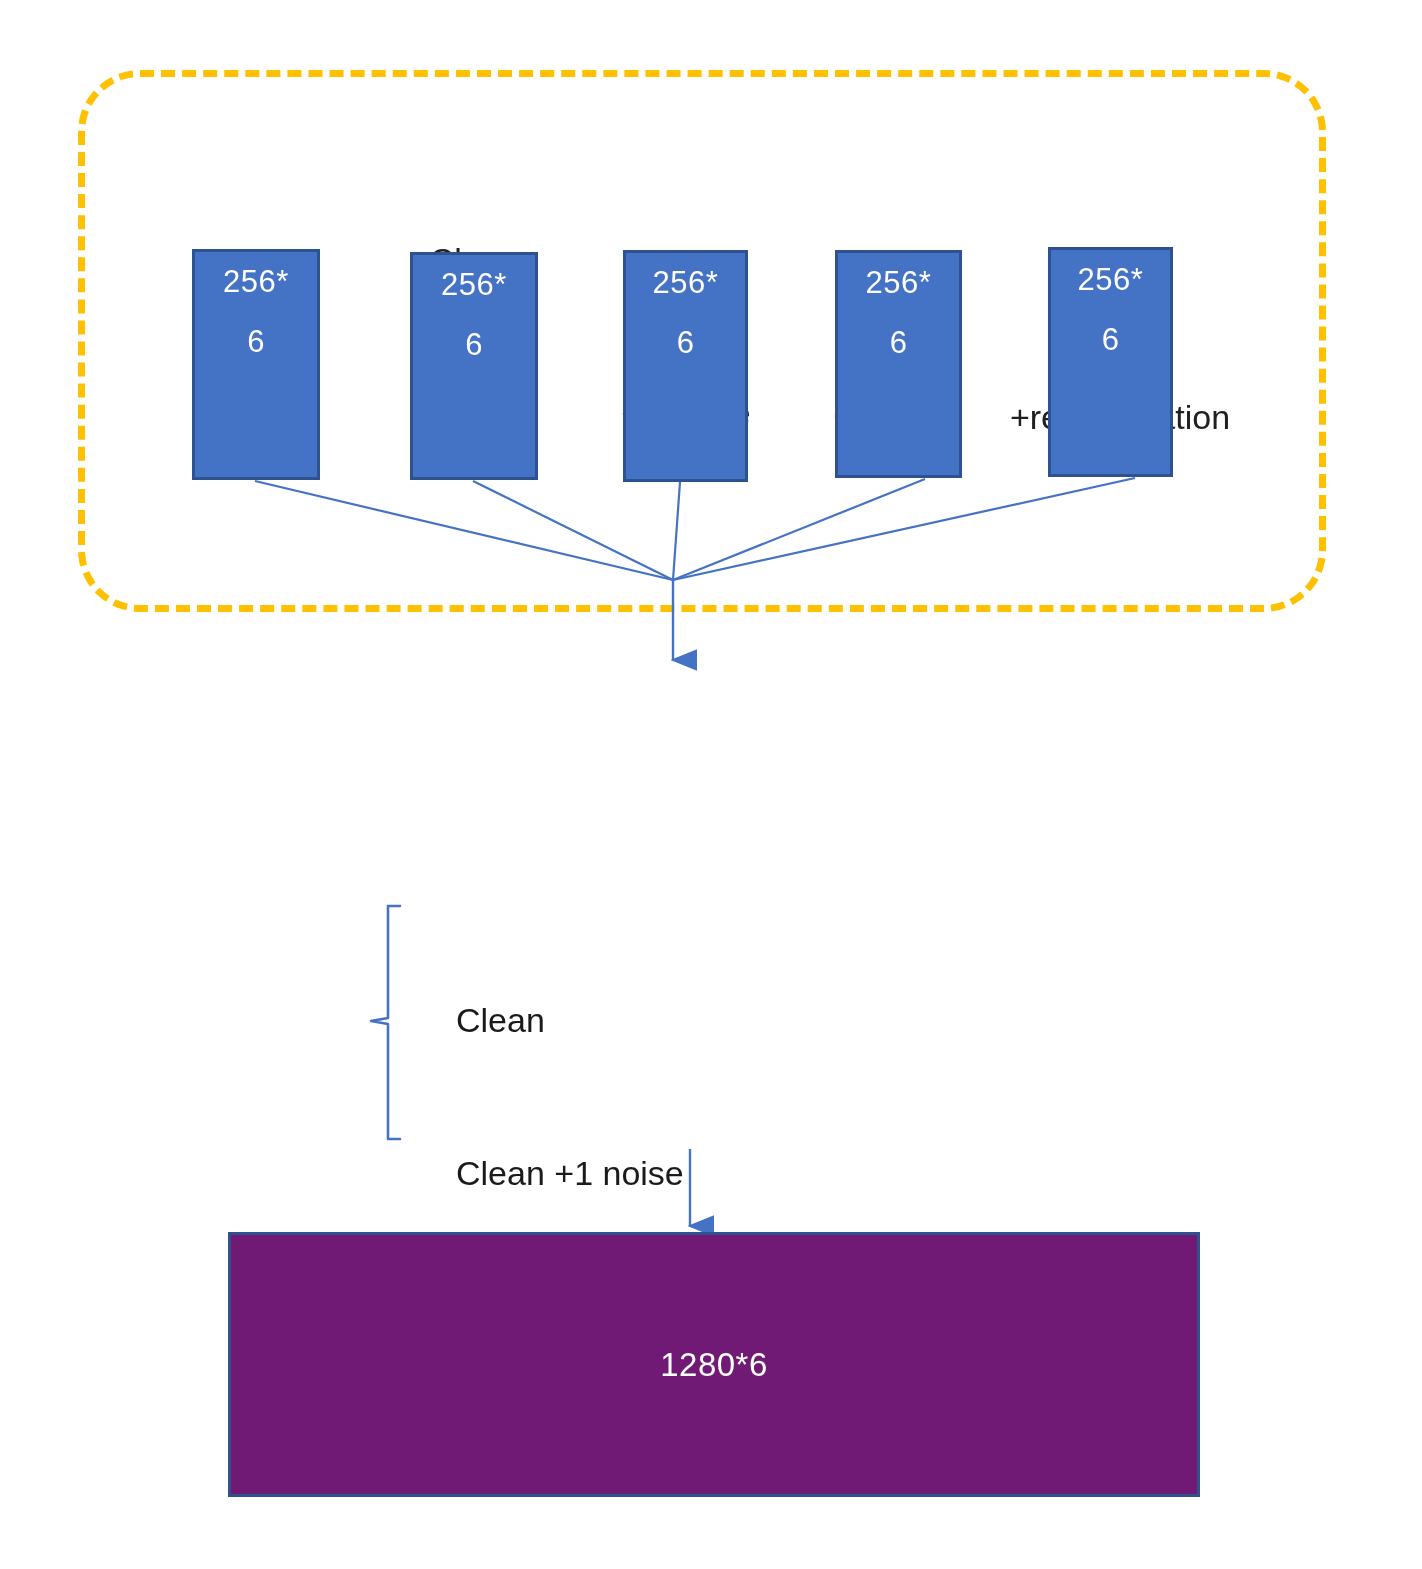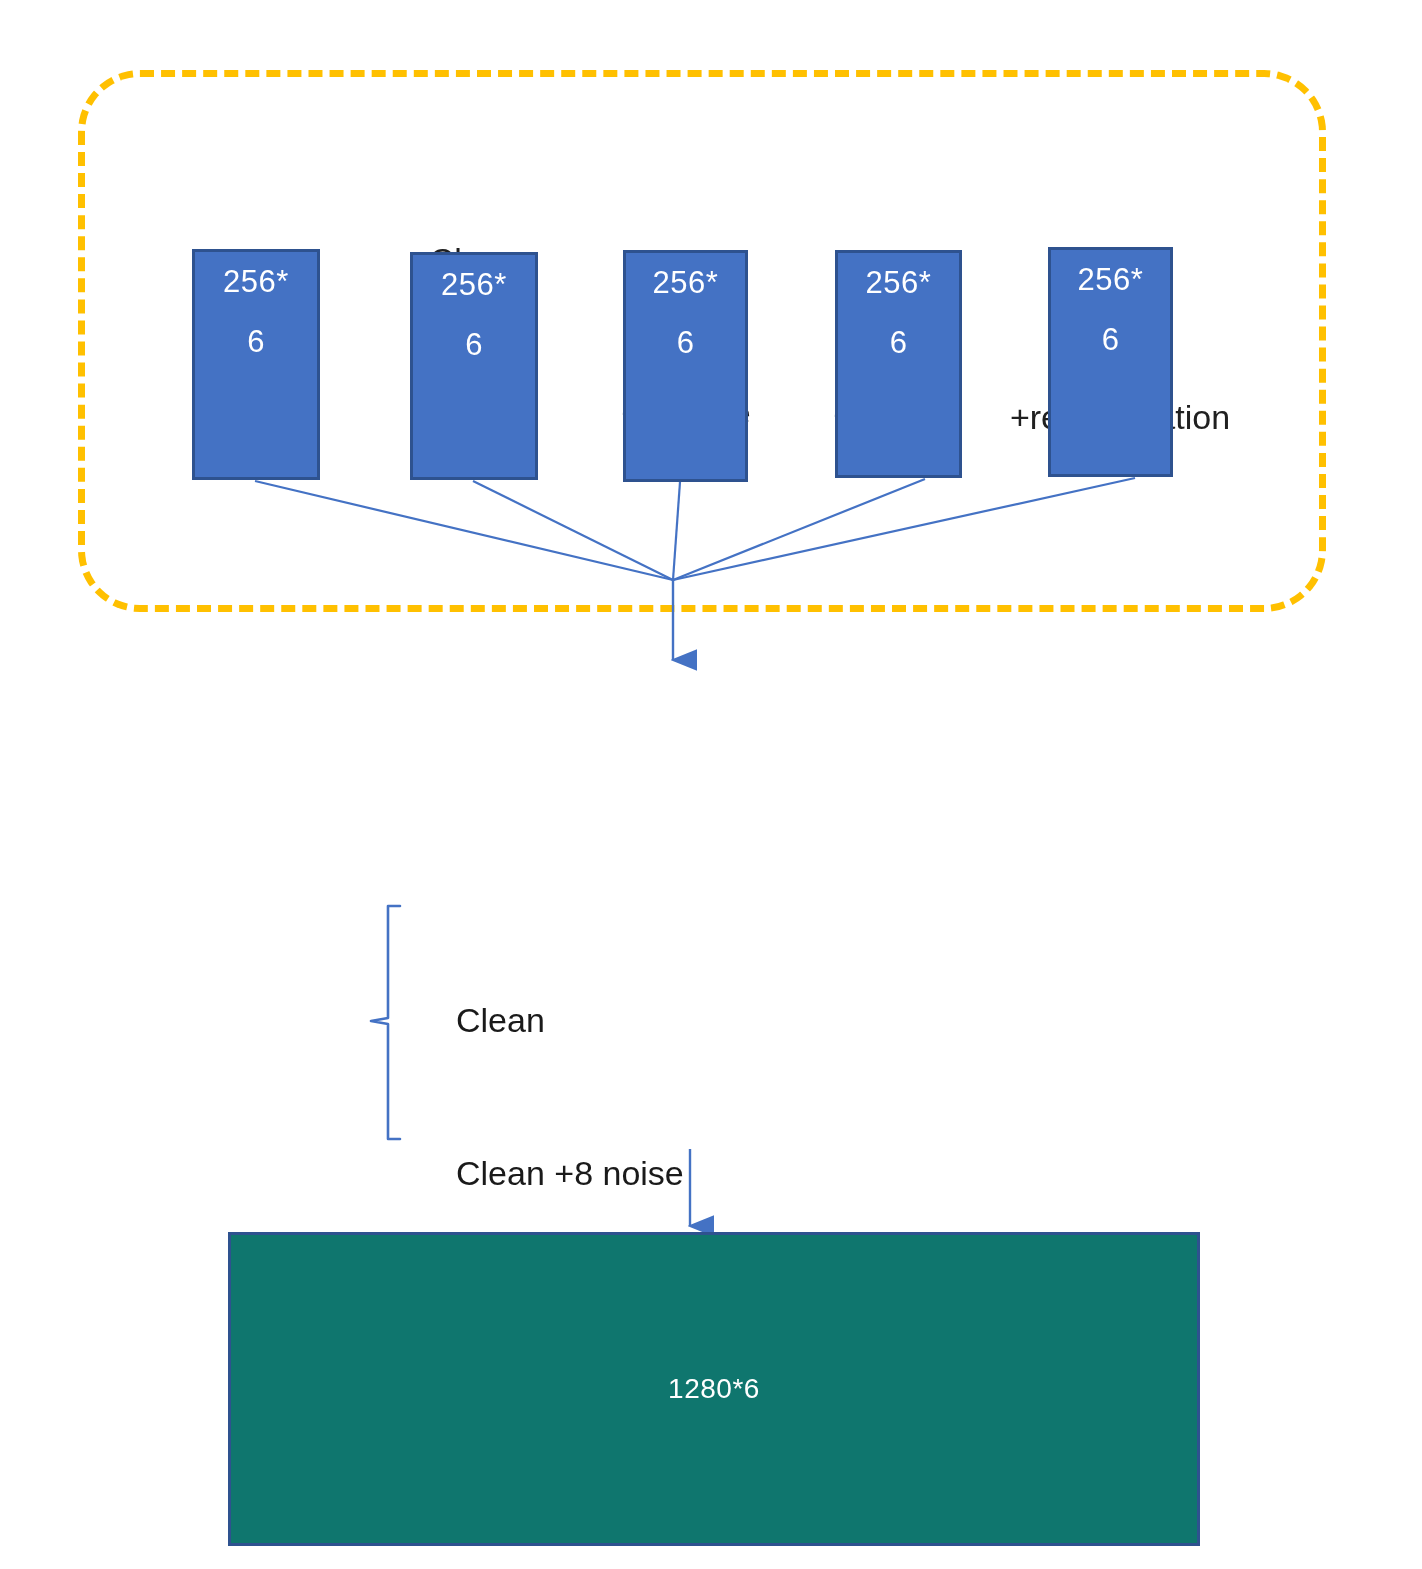--- a/index.html
+++ b/index.html
@@ -72,26 +72,26 @@
     white-space: pre;
   }
   .list-text div {
     height: 51px;
   }
   .big-box {
     position: absolute;
     left: 228px;
     top: 1232px;
     width: 972px;
-    height: 314px;
-    background: #0f766e;
+    height: 265px;
+    background: #701a75;
     border: 3px solid #2E528F;
     box-sizing: border-box;
     color: #ffffff;
-    font-size: 28px;
+    font-size: 33px;
     display: flex;
     align-items: center;
     justify-content: center;
     letter-spacing: 0.5px;
   }
 </style>
 </head>
 <body>
 
 <div id="canvas">
@@ -164,21 +164,21 @@
 
     <line x1="673" y1="580" x2="673" y2="660" stroke="#4472C4" stroke-width="2.4" marker-end="url(#arrowhead)"></line>
 
     <path d="M400,906 L388,906 L388,1018 L371,1021 L388,1024 L388,1139 L400,1139" stroke="#4472C4" stroke-width="2.6" fill="none" stroke-linejoin="round" stroke-linecap="round"></path>
 
     <line x1="690" y1="1149" x2="690" y2="1226" stroke="#4472C4" stroke-width="2.4" marker-end="url(#arrowhead)"></line>
   </svg>
 
   <div class="list-text">
     <div>Clean</div>
-    <div>Clean +8 noise</div>
+    <div>Clean +1 noise</div>
     <div>Clean +2 noise</div>
     <div>Clean+ 3 noise</div>
     
   </div>
 
   <div class="big-box">
     <span>1280*6</span>
   </div>
 
 </div>

